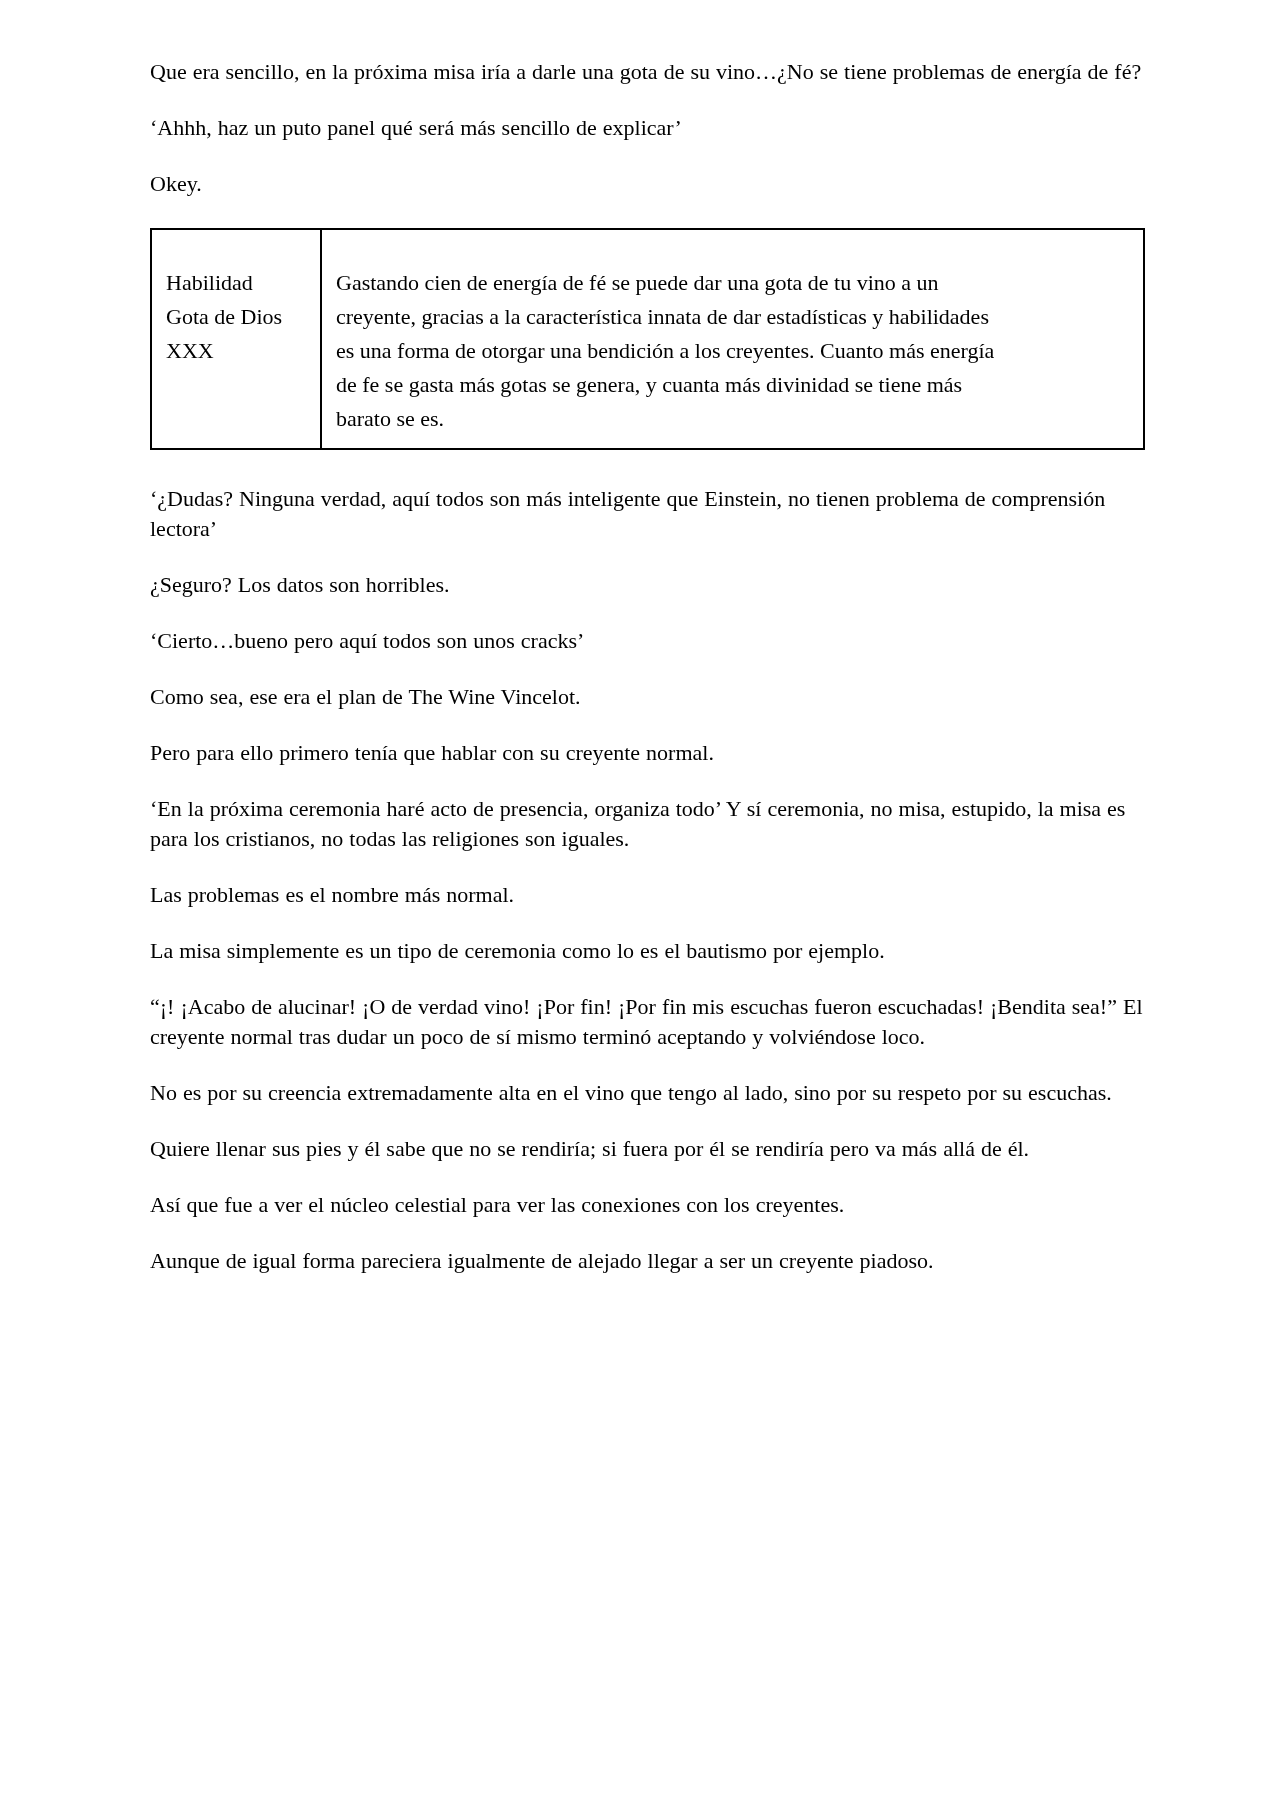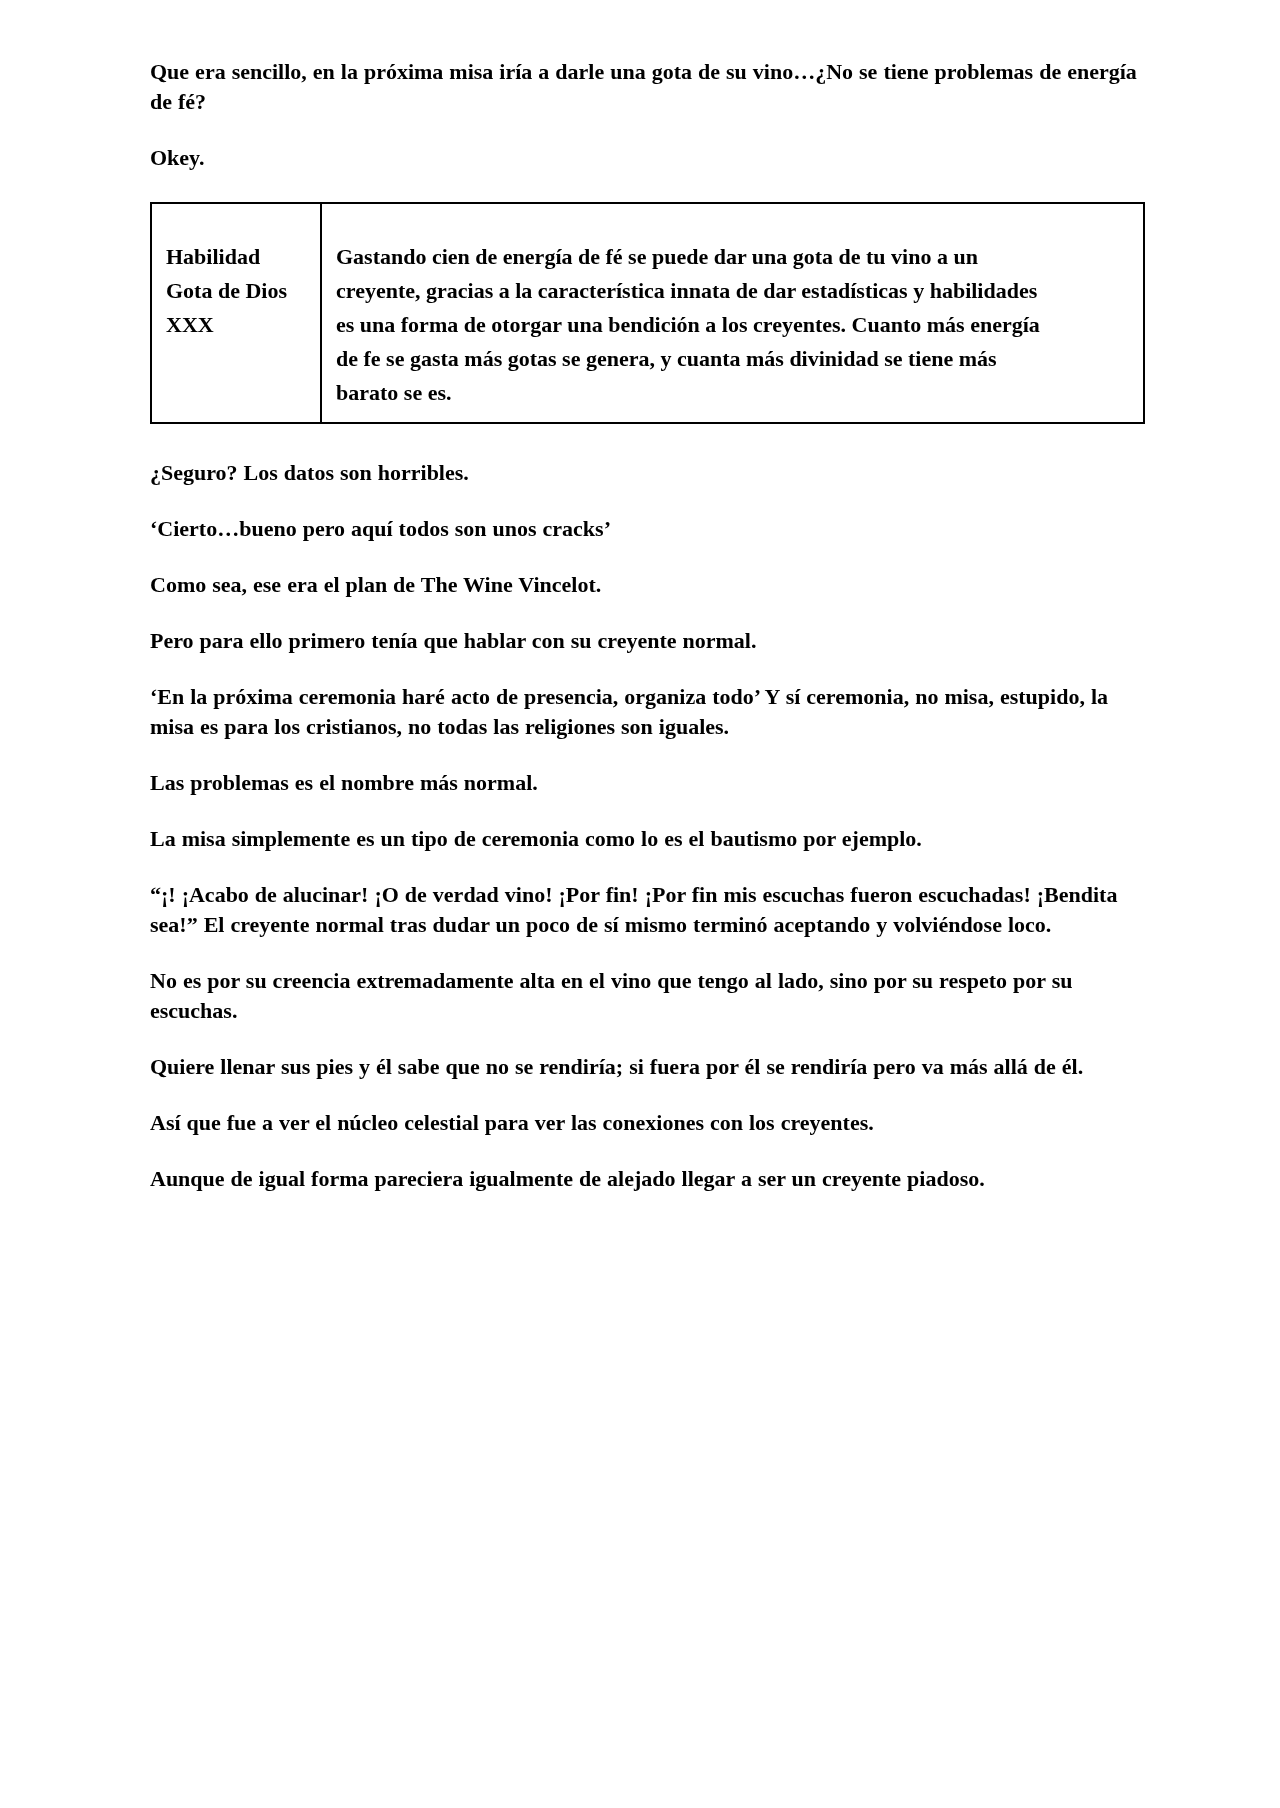--- a/index.html
+++ b/index.html
@@ -11,21 +11,20 @@
     width: 1280px;
     height: 1808px;
     overflow: hidden;
     font-family: "Liberation Serif", "DejaVu Serif", serif;
     color: #000000;
   }
   .page {
     width: 995px;
     margin-left: 150px;
     padding-top: 57px;
-    font-weight: bold;
   }
   .page p {
     font-size: 22px;
     line-height: 30px;
     margin: 0 0 26px 0;
     word-spacing: 0.5px;
   }
   table.skill-table {
     border-collapse: collapse;
     width: 100%;
@@ -46,37 +45,39 @@
     white-space: pre-line;
     margin-left: 7px;
   }
 </style>
 </head>
 <body>
 
 <div class="page">
 
   <p>Que era sencillo, en la próxima misa iría a darle una gota de su vino…¿No se tiene problemas de energía de fé?</p>
+  <p>‘Ahhh, haz un puto panel qué será más sencillo de explicar’</p>
   <p>Okey.</p>
 
   <table class="skill-table">
     <tbody>
       <tr>
         <td class="skill-name pre-lines">Habilidad
 Gota de Dios
 XXX</td>
         <td class="skill-desc pre-lines">Gastando cien de energía de fé se puede dar una gota de tu vino a un
 creyente, gracias a la característica innata de dar estadísticas y habilidades
 es una forma de otorgar una bendición a los creyentes. Cuanto más energía
 de fe se gasta más gotas se genera, y cuanta más divinidad se tiene más
 barato se es.</td>
       </tr>
     </tbody>
   </table>
 
+  <p>‘¿Dudas? Ninguna verdad, aquí todos son más inteligente que Einstein, no tienen problema de comprensión lectora’</p>
   <p>¿Seguro? Los datos son horribles.</p>
   <p>‘Cierto…bueno pero aquí todos son unos cracks’</p>
   <p>Como sea, ese era el plan de The Wine Vincelot.</p>
   <p>Pero para ello primero tenía que hablar con su creyente normal.</p>
   <p>‘En la próxima ceremonia haré acto de presencia, organiza todo’ Y sí ceremonia, no misa, estupido, la misa es para los cristianos, no todas las religiones son iguales.</p>
   <p>Las problemas es el nombre más normal.</p>
   <p>La misa simplemente es un tipo de ceremonia como lo es el bautismo por ejemplo.</p>
   <p>“¡! ¡Acabo de alucinar! ¡O de verdad vino! ¡Por fin! ¡Por fin mis escuchas fueron escuchadas! ¡Bendita sea!” El creyente normal tras dudar un poco de sí mismo terminó aceptando y volviéndose loco.</p>
   <p>No es por su creencia extremadamente alta en el vino que tengo al lado, sino por su respeto por su escuchas.</p>
   <p>Quiere llenar sus pies y él sabe que no se rendiría; si fuera por él se rendiría pero va más allá de él.</p>

